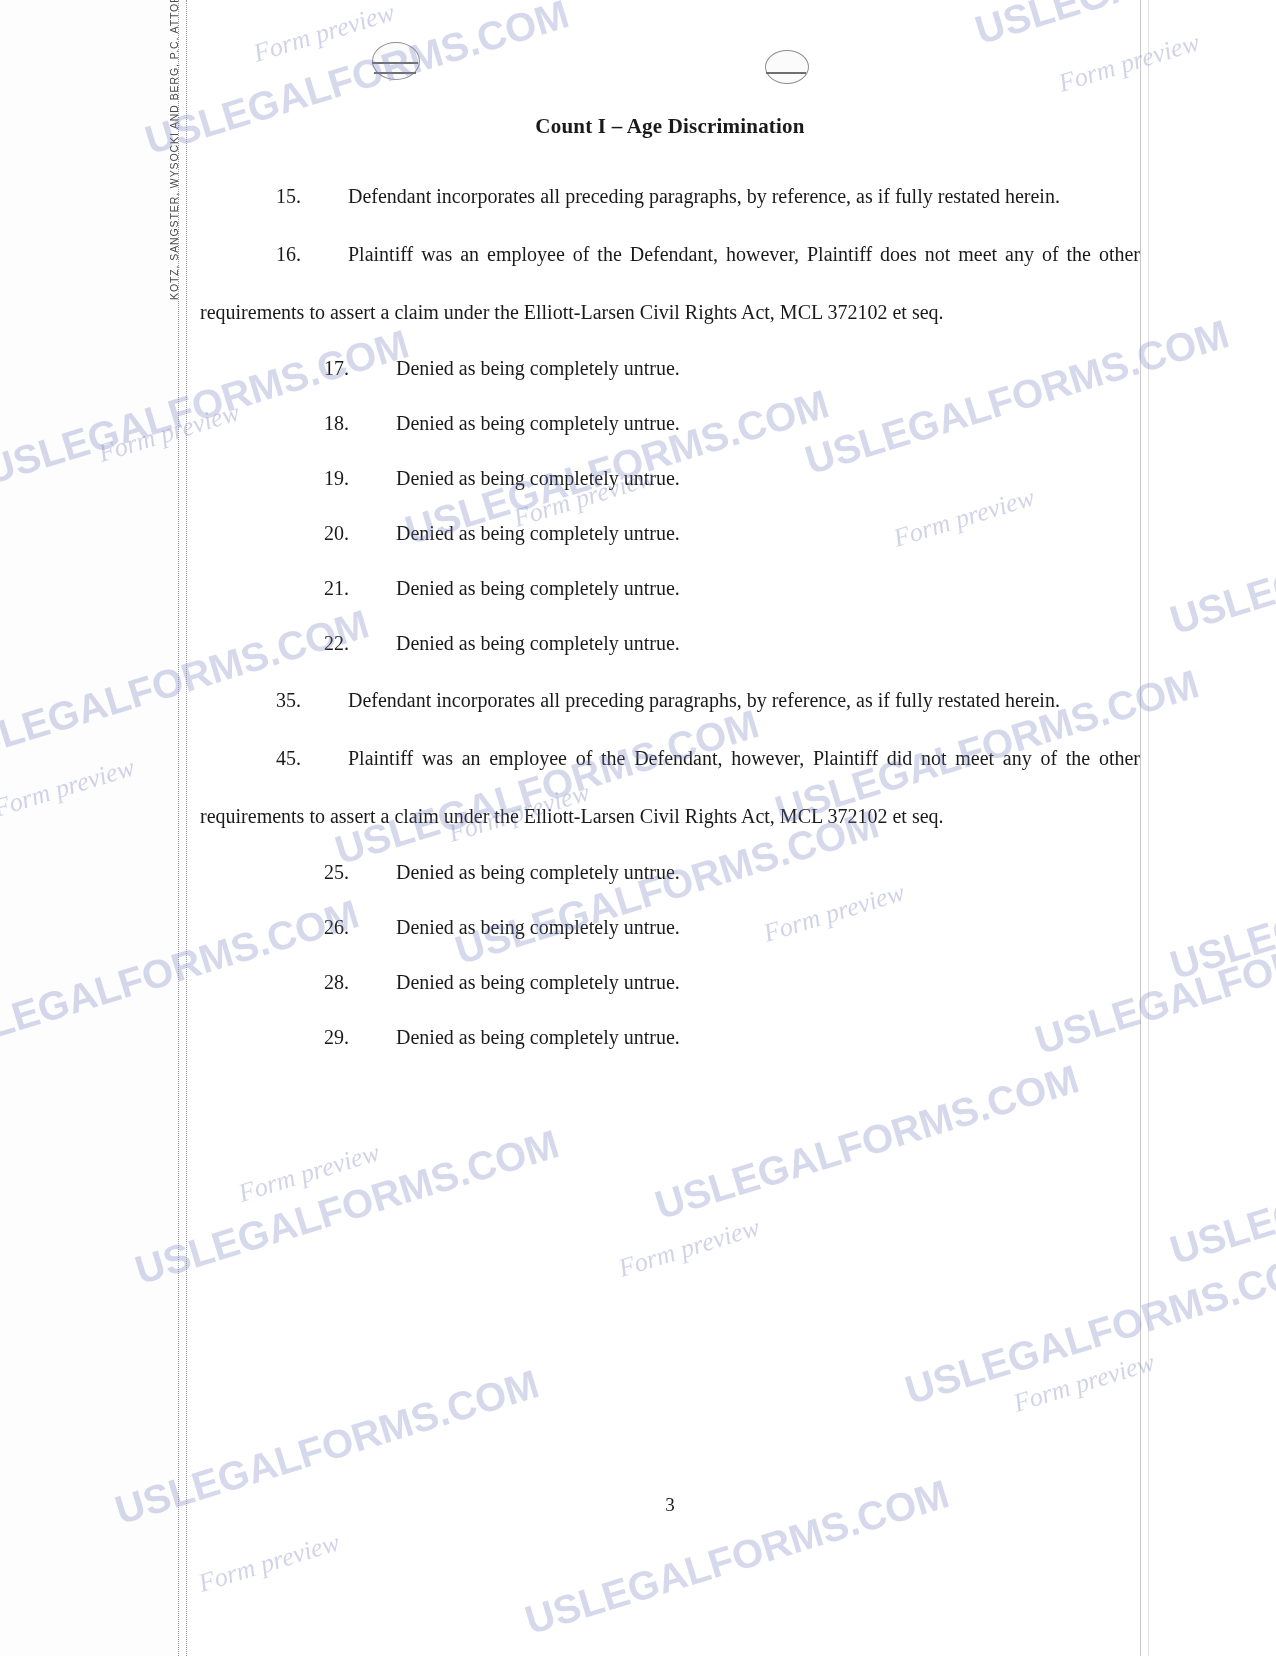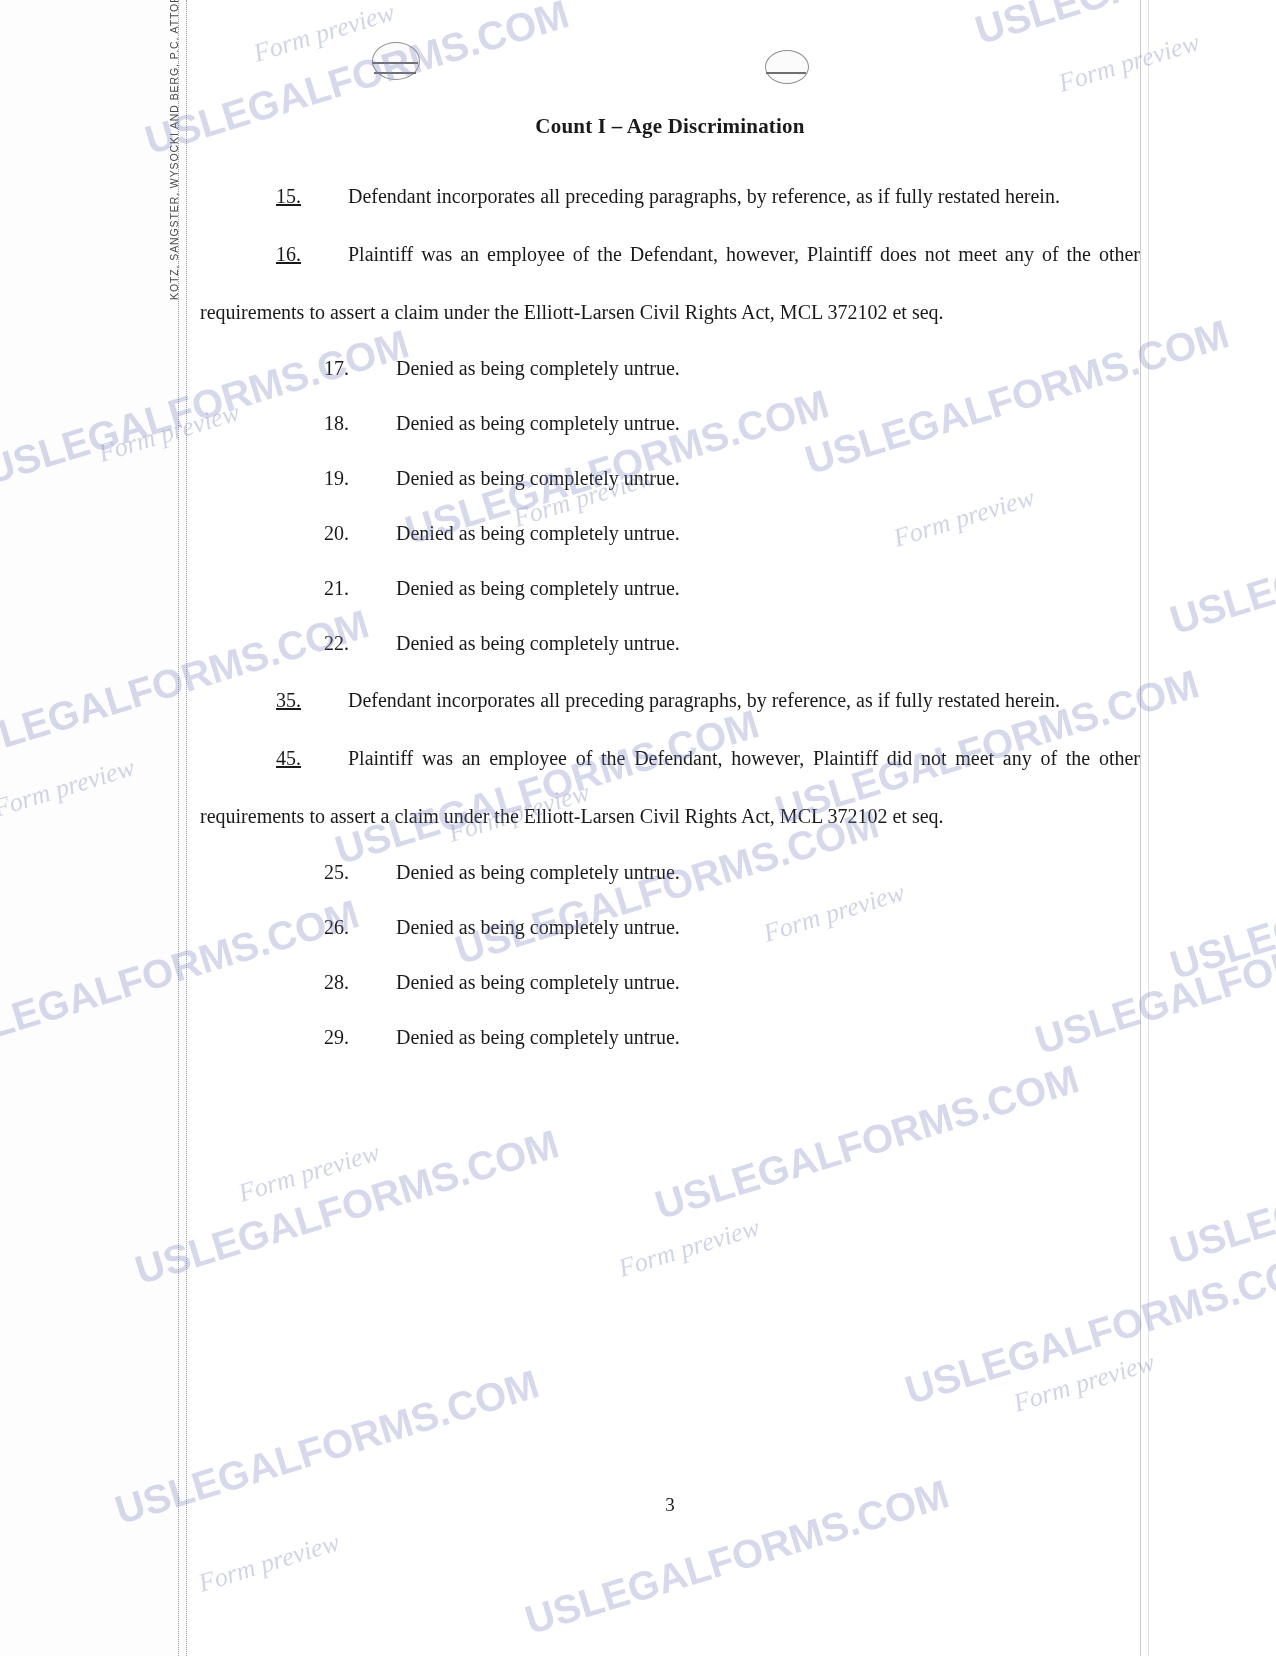--- a/index.html
+++ b/index.html
@@ -95,21 +95,20 @@
     font-size: 20px;
     line-height: 58px;
     margin: 0 0 0 0;
     text-align: justify;
     text-justify: inter-word;
   }
   .para .num {
     display: inline-block;
     width: 72px;
     text-indent: 0;
-    text-decoration: underline;
   }
   .para.long {
     text-indent: 76px;
   }
   .para.long .num {
     width: 72px;
   }
   .denial {
     font-size: 20px;
     line-height: 55px;

